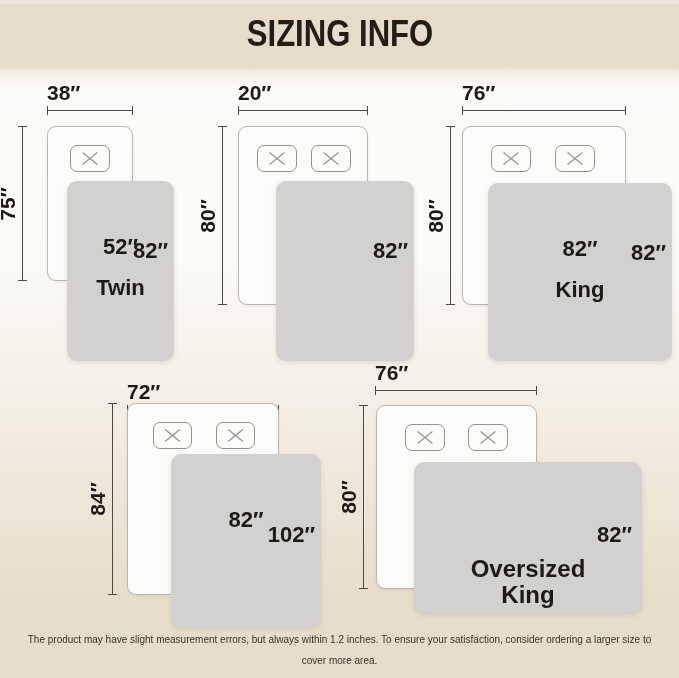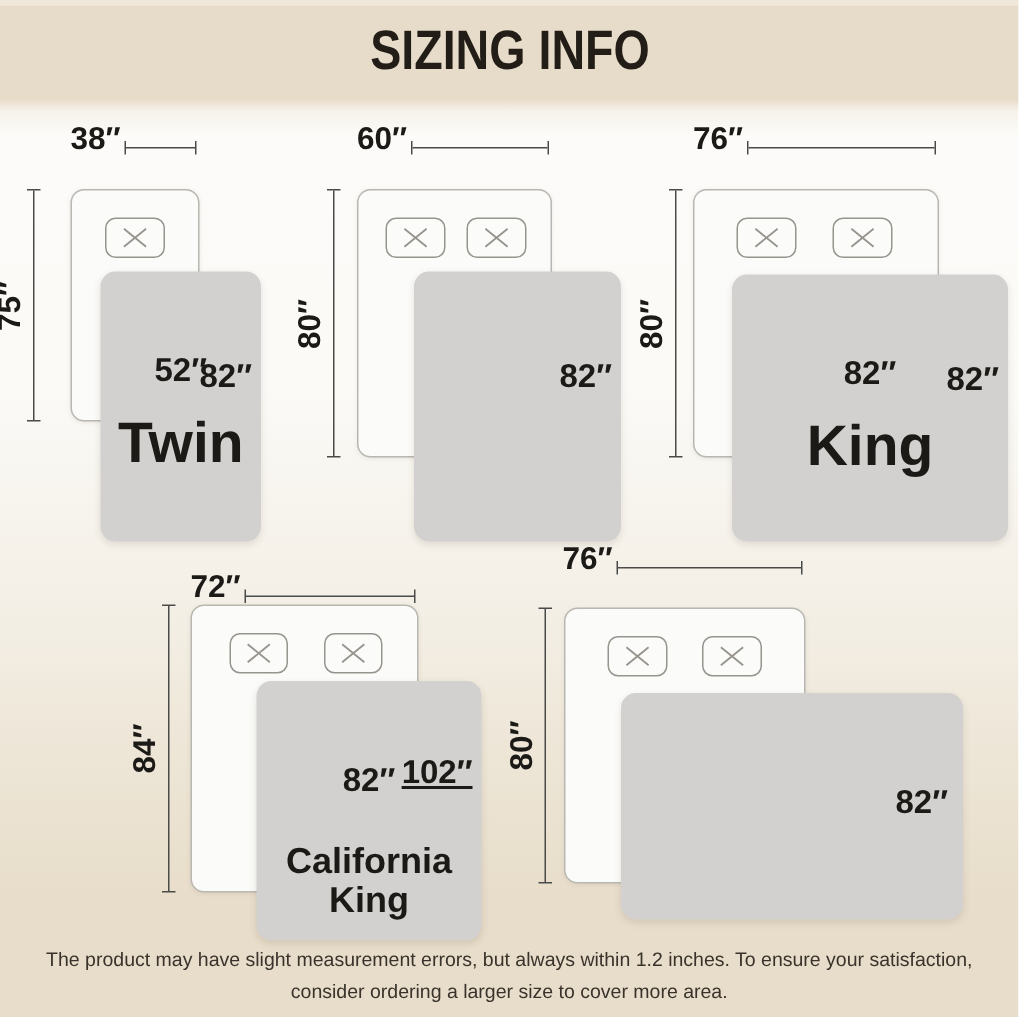--- a/index.html
+++ b/index.html
@@ -11,65 +11,65 @@
       #f6f2ea 74px,#fcfbf9 90px,
       #fbfaf7 260px,#f3eee4 420px,
       #ece4d4 520px,#e8ddca 600px,#e8ddca 678px);
   }
   .header{position:absolute;top:0;left:0;right:0;height:67px;
     background:linear-gradient(#efe8da 0 4px,#e7dcc9 4px);
     display:flex;align-items:center;justify-content:center;}
   .title{font-size:37px;font-weight:bold;color:#221d16;transform:scaleX(.84);white-space:nowrap;}
 
   
-  .dim-h{position:absolute;display:flex;align-items:flex-end;gap:3px;}
+  .dim-h{position:absolute;display:flex;flex-direction:column;align-items:flex-start;gap:3px;}
   .dim-num{font-weight:bold;font-size:21px;color:#1c1a17;line-height:1;}
   .dh-line{width:100%;height:9px;border-left:1.5px solid #4a4a48;border-right:1.5px solid #4a4a48;position:relative;}
   .dh-line::after{content:"";position:absolute;left:0;right:0;top:3.5px;border-top:1.5px solid #4a4a48;}
   .dim-v{position:absolute;width:9px;border-top:1.5px solid #4a4a48;border-bottom:1.5px solid #4a4a48;}
   .dim-v::after{content:"";position:absolute;top:0;bottom:0;left:3.5px;border-left:1.5px solid #4a4a48;}
   .dim-num-v{position:absolute;left:-11px;top:50%;transform:translate(-50%,-50%) rotate(-90deg);white-space:nowrap;}
 
   
   .bed{position:absolute;background:#fbfbf9;border:1.5px solid #b9b7b2;border-radius:9px;box-shadow:0 1px 3px rgba(120,110,90,.12);}
   .pillow{position:absolute;top:18px;width:40px;height:27px;border:1.5px solid #97948e;border-radius:7px;box-sizing:border-box;}
   .pillow svg{display:block;width:100%;height:100%;}
 
   
   .blanket{position:absolute;background:#d3d1cf;border-radius:10px;box-shadow:0 2px 5px rgba(100,90,70,.15);}
   .bw{position:absolute;top:8px;left:0;right:0;text-align:center;font-size:22px;font-weight:bold;margin-top:45px;}
   .blh{position:absolute;top:57px;right:6px;font-size:22px;font-weight:bold;}
-  .bname{position:absolute;left:50%;transform:translateX(-50%);top:95px;text-align:center;font-weight:bold;font-size:38px;white-space:nowrap;line-height:1.08;}
+  .bname{position:absolute;left:50%;transform:translateX(-50%);top:95px;text-align:center;font-weight:bold;font-size:22px;white-space:nowrap;line-height:1.08;}
 
   
   .t-dh{left:47px;top:82px;width:84px;}   .t-dv{left:18px;top:126px;height:153px;}
   .t-bed{left:47px;top:126px;width:84px;height:153px;}
   .t-bl{left:67px;top:181px;width:107px;height:180px;}
 
   .q-dh{left:238px;top:82px;width:128px;} .q-dv{left:218px;top:126px;height:177px;}
   .q-bed{left:238px;top:126px;width:128px;height:177px;}
   .q-bl{left:276px;top:181px;width:138px;height:180px;}
 
   .k-dh{left:462px;top:82px;width:162px;} .k-dv{left:446px;top:126px;height:177px;}
   .k-bed{left:462px;top:126px;width:162px;height:177px;}
   .k-bl{left:488px;top:183px;width:184px;height:178px;}
 
   .c-dh{left:127px;top:362px;width:150px;margin-top:19px;} .c-dv{left:108px;top:403px;height:190px;}
   .c-bed{left:127px;top:403px;width:150px;height:190px;}
   .c-bl{left:171px;top:454px;width:150px;height:173px;}
-  .c-bl .blh{top:48px;text-decoration:underline;}
+  .c-bl .blh{top:68px;}
   .c-bl .bname{font-size:24px;white-space:normal;width:150px;top:108px;}
 
   .o-dh{left:375px;top:362px;width:160px;} .o-dv{left:359px;top:405px;height:182px;}
   .o-bed{left:376px;top:405px;width:159px;height:182px;}
   .o-bl{left:414px;top:462px;width:228px;height:151px;}
   .o-bl .blh{top:60px;right:10px;}
   .o-bl .bname{font-size:24px;white-space:normal;width:150px;top:94px;}
 
-  .footer{position:absolute;left:20px;right:20px;top:629px;text-align:center;font-size:13px;line-height:21px;color:#39332b;}
+  .footer{position:absolute;left:20px;right:20px;top:629px;text-align:center;font-size:10px;line-height:21px;color:#39332b;}
 </style>
 </head>
 <body>
 
 <div class="canvas">
 
   <div class="header">
     <div class="title">SIZING INFO</div>
   </div>
 
@@ -90,21 +90,21 @@
     </div>
     <div class="blanket t-bl">
       <span class="bw">52″</span>
       <span class="blh">82″</span>
       <span class="bname">Twin</span>
     </div>
   </div>
 
   <div>
     <div class="dim-h q-dh">
-      <span class="dim-num">60″</span>
+      <span class="dim-num">20″</span>
       <div class="dh-line"></div>
     </div>
     <div class="dim-v q-dv">
       <span class="dim-num dim-num-v">80″</span>
     </div>
     <div class="bed q-bed">
       <div class="pillow" style="left:18px">
         <svg viewBox="0 0 40 27">
             <path d="M12 7 L28 20 M28 7 L12 20" stroke="#97948e" stroke-width="1.3" fill="none"></path>
           </svg>
@@ -163,21 +163,20 @@
       </div>
       <div class="pillow" style="left:88px;width:39px">
         <svg viewBox="0 0 40 27">
             <path d="M12 7 L28 20 M28 7 L12 20" stroke="#97948e" stroke-width="1.3" fill="none"></path>
           </svg>
       </div>
     </div>
     <div class="blanket c-bl">
       <span class="bw">82″</span>
       <span class="blh">102″</span>
-      <span class="bname">California King</span>
     </div>
   </div>
 
   <div>
     <div class="dim-h o-dh">
       <span class="dim-num">76″</span>
       <div class="dh-line"></div>
     </div>
     <div class="dim-v o-dv">
       <span class="dim-num dim-num-v">80″</span>
@@ -189,18 +188,19 @@
           </svg>
       </div>
       <div class="pillow" style="left:91px">
         <svg viewBox="0 0 40 27">
             <path d="M12 7 L28 20 M28 7 L12 20" stroke="#97948e" stroke-width="1.3" fill="none"></path>
           </svg>
       </div>
     </div>
     <div class="blanket o-bl">
       <span class="blh">82″</span>
+      <span class="bname">Oversized King</span>
     </div>
   </div>
 
   <div class="footer">The product may have slight measurement errors, but always within 1.2 inches. To ensure your satisfaction, consider ordering a larger size to cover more area.</div>
 
 </div>
 
 </body></html>

